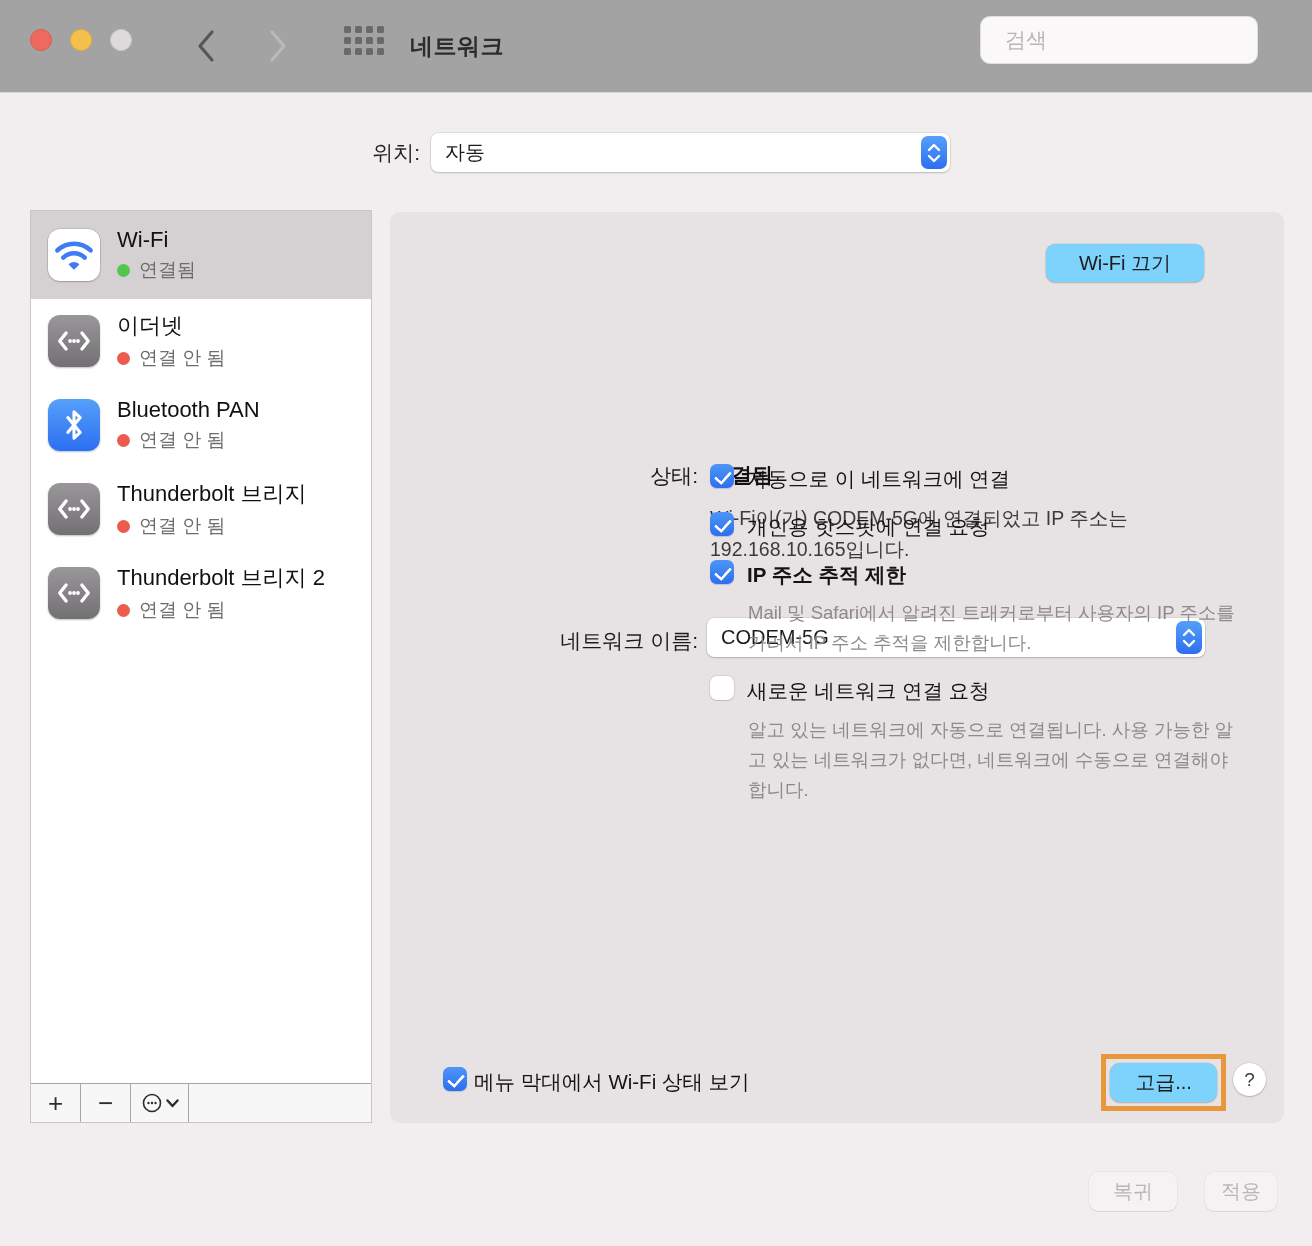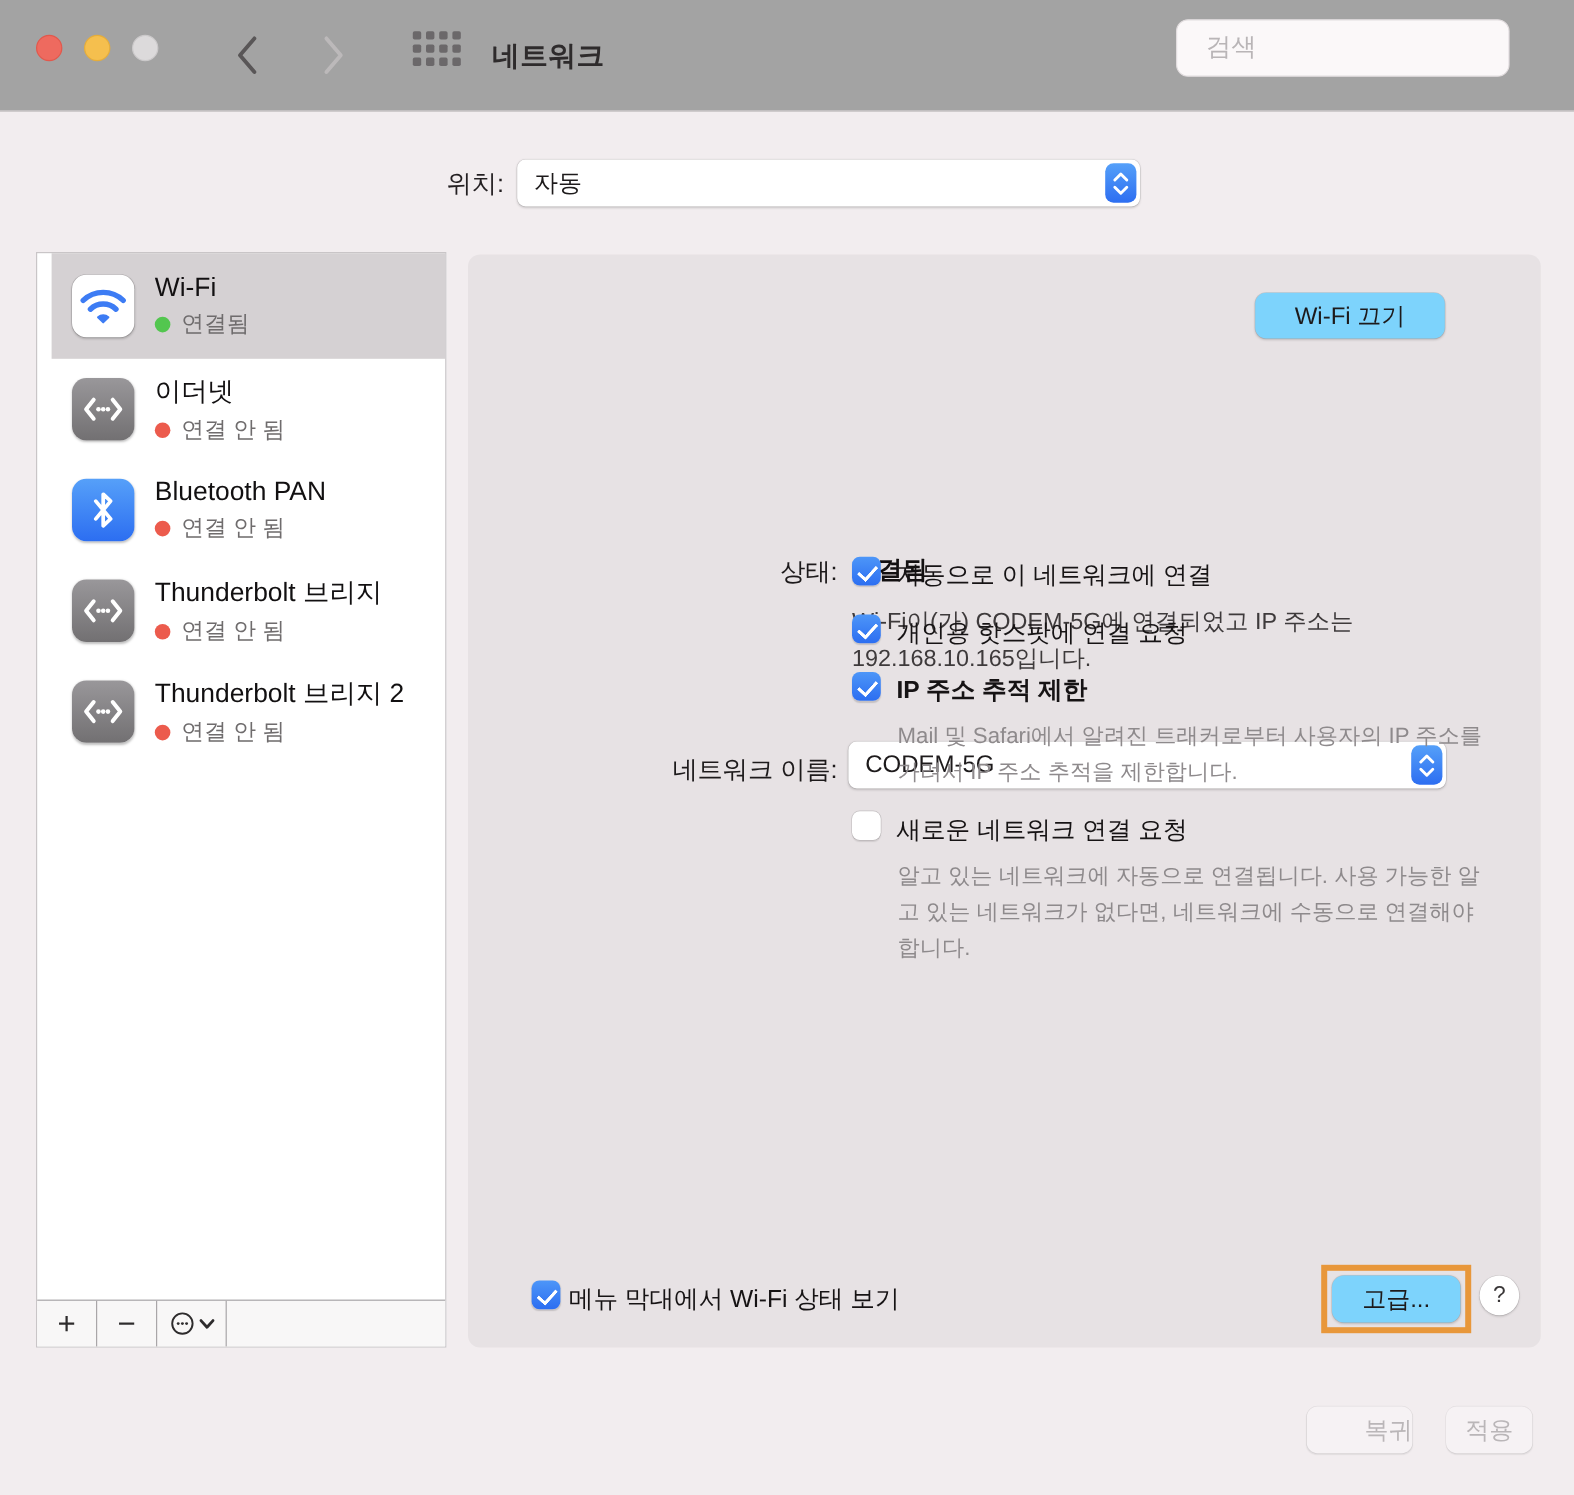--- a/index.html
+++ b/index.html
@@ -61,21 +61,21 @@
     background:linear-gradient(180deg,#55a0f9,#2d6ef1);
     display:flex; flex-direction:column; align-items:center; justify-content:center; gap:2px;
     flex:0 0 auto;
   }
   
   .sidebar {
     position:absolute; left:30px; top:210px; width:342px; height:913px;
     background:#ffffff; border:1px solid #c9c5c7;
   }
   .side-item {
-    height:84px; display:flex; align-items:center; padding-left:17px; gap:17px;margin-left:12px;
+    height:84px; display:flex; align-items:center; padding-left:17px; gap:17px;
   }
   .side-item.selected { background:#d5d1d3; height:88px; }
   .svc-icon {
     width:52px; height:52px; border-radius:12px; flex:0 0 auto;
     display:flex; align-items:center; justify-content:center;
   }
   .svc-icon.wifi { background:#ffffff; box-shadow:0 0 0 0.5px rgba(0,0,0,0.18), 0 1px 2px rgba(0,0,0,0.2); }
   .svc-icon.gray { background:linear-gradient(180deg,#99979a,#727072); box-shadow:0 1px 2px rgba(0,0,0,0.25); }
   .svc-icon.blue { background:linear-gradient(180deg,#56a0f9,#2c6ef1); box-shadow:0 1px 2px rgba(0,0,0,0.25); }
   .svc-text { display:flex; flex-direction:column; gap:4px; }
@@ -134,21 +134,21 @@
     position:absolute; left:843px; top:851px; width:33px; height:33px; border-radius:50%;
     background:#ffffff; box-shadow:0 0 0 0.5px rgba(0,0,0,0.12), 0 1px 2px rgba(0,0,0,0.18);
     font-size:19px; color:#3a3738; display:flex; align-items:center; justify-content:center;
   }
   
   .footer-btn {
     position:absolute; top:1172px; height:39px; border:none; border-radius:9px;
     background:#f6f2f4; box-shadow:0 0 0 0.5px rgba(0,0,0,0.06), 0 1px 1px rgba(0,0,0,0.07);
     font-size:20px; font-family:inherit; color:#bab6b8;
   }
-  .revert-btn { left:1089px; width:88px;text-align:right; }
+  .revert-btn { left:1089px; width:88px; }
   .apply-btn  { left:1205px; width:72px; }
 </style>
 </head>
 <body>
 
 <div class="toolbar">
   <div class="traffic t-red"></div>
   <div class="traffic t-yellow"></div>
   <div class="traffic t-gray"></div>
 

